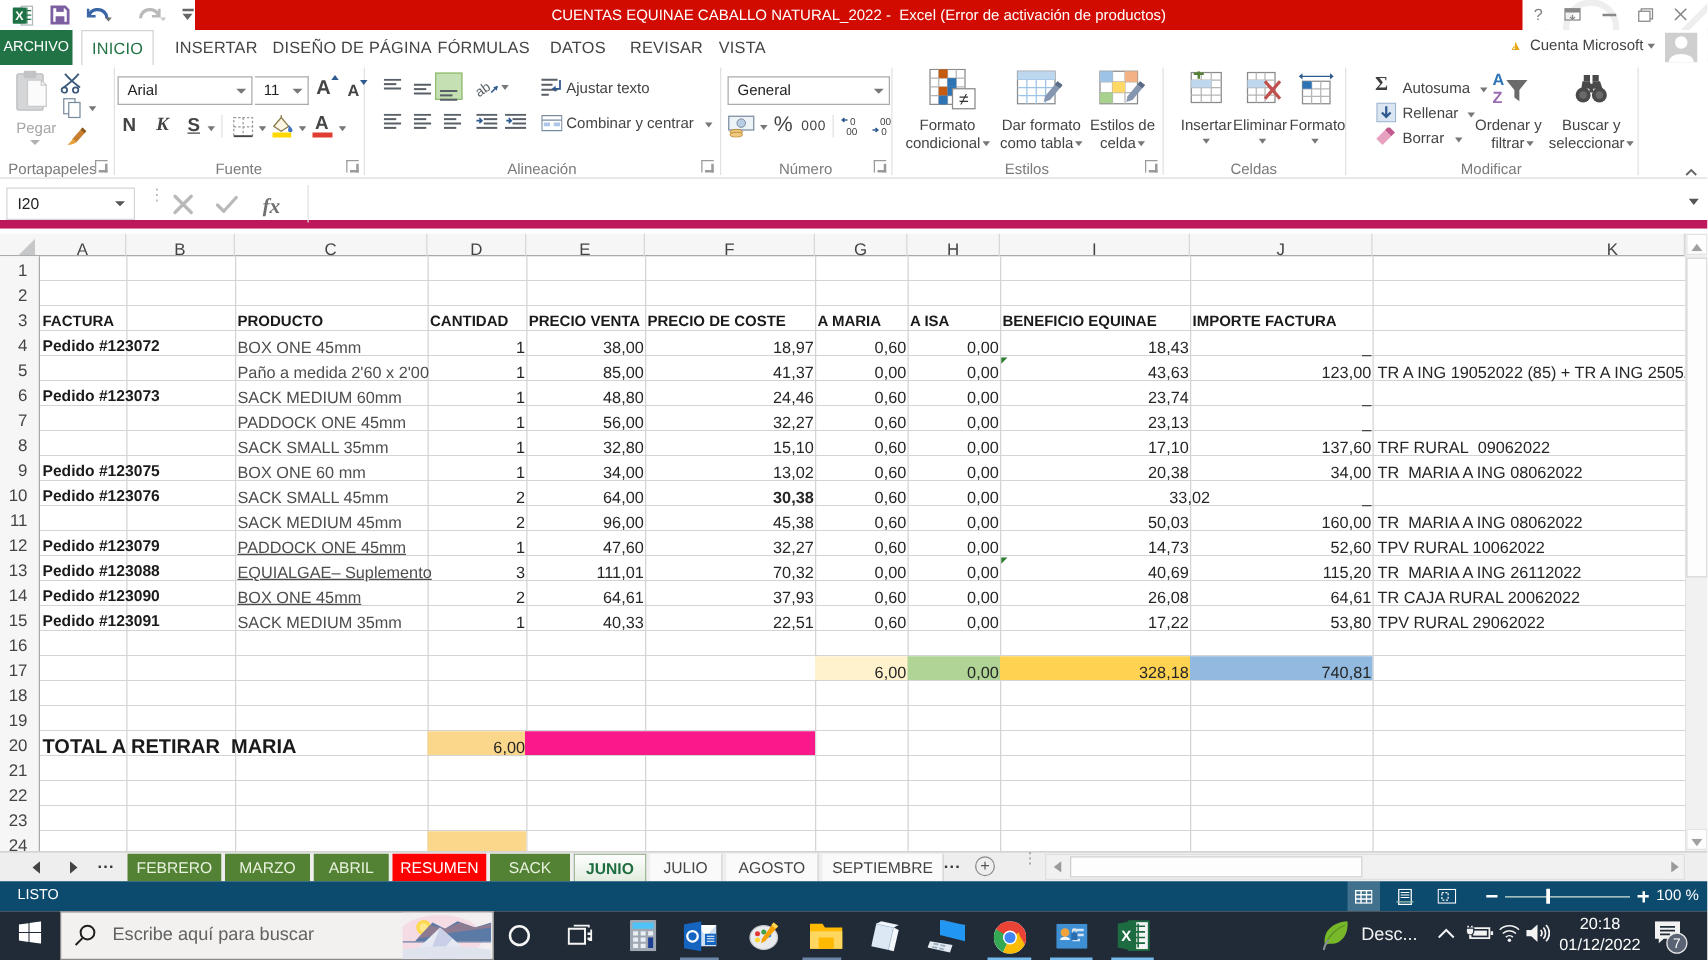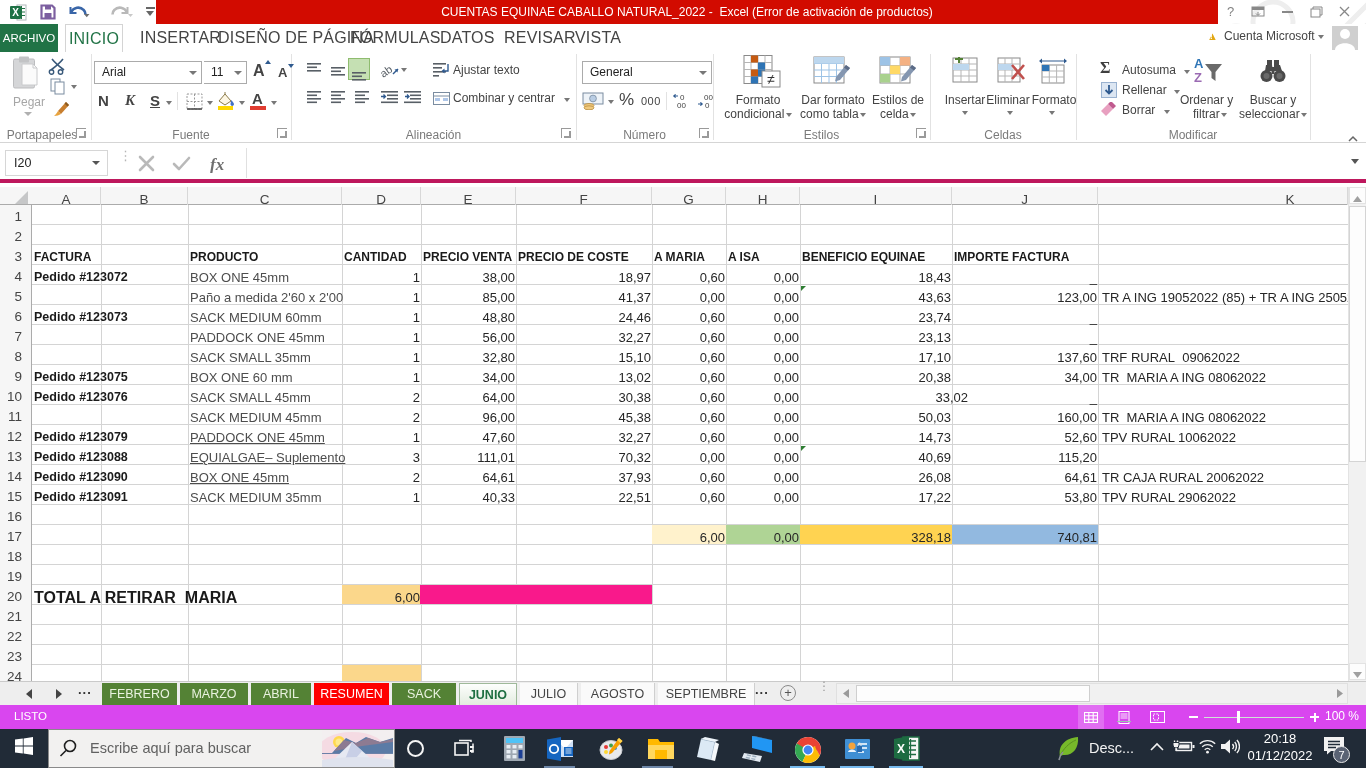--- a/index.html
+++ b/index.html
@@ -7,37 +7,37 @@
 #app{position:relative;width:1366px;height:768px;background:#fff;}
 
 
 #titlebar{left:0;top:0;width:1366px;height:24px;background:#fff;}
 #titlered{left:156px;top:0;width:1062px;height:24px;background:#d20b00;color:#fff;font-size:12px;line-height:24px;text-align:center;}
 #winbtns{right:2px;top:0;height:24px;}
 
 
 #tabrow{left:0;top:24px;width:1366px;height:28px;background:#fff;}
 #archivo{left:0;top:0;width:58px;height:28px;background:#217346;color:#fff;font-size:11.5px;text-align:center;line-height:28px;}
-.rtab{top:0;height:28px;font-size:16px;line-height:28px;color:#444;letter-spacing:0.2px;}
+.rtab{top:0;height:28px;font-size:13px;line-height:28px;color:#444;letter-spacing:0.2px;}
 #inicio{left:65px;width:58px;background:#fff;border:1px solid #d4d4d4;border-bottom:none;color:#217346;text-align:center;}
 #acct{top:5px;right:42px;color:#444;font-size:12px;}
 
 
 #ribbon{left:0;top:52px;width:1366px;height:91px;background:#fff;border-bottom:1px solid #d5d5d5;}
 .gsep{top:2px;width:1px;height:86px;background:#e2e2e2;}
 .glabel{top:76px;font-size:12px;color:#7a7a7a;text-align:center;}
 .glaunch{top:76px;width:10px;height:10px;border-top:1px solid #9a9a9a;border-left:1px solid #9a9a9a;}
 .glaunch:after{content:"";position:absolute;right:0px;bottom:0px;width:5px;height:5px;border-right:2px solid #9a9a9a;border-bottom:2px solid #9a9a9a;}
 .rbtxt{font-size:12px;color:#444;white-space:nowrap;}
 .combo{border:1px solid #ababab;background:#fff;font-size:12px;color:#222;}
 .cdd{position:absolute;right:4px;top:50%;margin-top:-2px;width:0;height:0;border-left:4px solid transparent;border-right:4px solid transparent;border-top:4px solid #777;}
 .mini-dd{display:inline-block;width:0;height:0;border-left:3.5px solid transparent;border-right:3.5px solid transparent;border-top:4px solid #777;vertical-align:middle;}
 
 
-#fbar{left:0;top:143px;width:1366px;height:40px;background:#fff;border-bottom:4px solid #be185d;}
+#fbar{left:0;top:143px;width:1366px;height:40px;background:#fff;border-bottom:7px solid #be185d;}
 #namebox{left:5px;top:7px;width:103px;height:26px;border:1px solid #d6d6d6;font-size:12.5px;color:#222;line-height:24px;padding-left:8px;}
 
 
 #gridwrap{left:0;top:183px;width:1366px;height:498px;background:#fff;}
 #colhdr{left:0;top:4px;width:1348px;height:18px;background:#f6f6f6;border-bottom:1px solid #ababab;}
 .ch{top:0;height:18px;font-size:13.5px;color:#444;text-align:center;line-height:25px;border-right:1px solid #d8d8d8;}
 #rowhdrs{left:0;top:22px;width:32px;height:476px;background:#f6f6f6;border-right:1px solid #ababab;}
 .rh{left:0;width:22px;height:20px;font-size:13.5px;color:#444;text-align:right;line-height:24px;}
 #cells{left:32px;top:22px;width:1316px;height:476px;
  background-image:repeating-linear-gradient(to bottom,transparent 0px,transparent 19px,#d4d4d4 19px,#d4d4d4 20px);}
@@ -53,21 +53,21 @@
 
 
 #vsb{left:1348px;top:4px;width:18px;height:494px;background:#f1f1f1;border-left:1px solid #e3e3e3;}
 
 
 #sheetbar{left:0;top:681px;width:1366px;height:24px;background:#eeeeee;border-top:1px solid #cacaca;}
 .stab{top:1px;height:22px;font-size:12.5px;line-height:22px;text-align:center;}
 .stg{background:#548235;color:#e9f2df;}
 
 
-#statusbar{left:0;top:705px;width:1366px;height:24px;background:#d946ef;color:#fff;}
+#statusbar{left:0;top:705px;width:1366px;height:24px;background:#0c4a6e;color:#fff;}
 
 
 #taskbar{left:0;top:729px;width:1366px;height:39px;background:#212b37;}
 #searchbox{left:48px;top:729px;width:347px;height:39px;background:#f2f1f0;border:1px solid #8a8a8a;}
 </style></head>
 <body>
 <div id="app">
 
   <div id="titlebar" class="abs">
     <svg class="abs" style="left:10px;top:4px" width="17" height="17" viewBox="0 0 17 17">
@@ -531,21 +531,21 @@
 <div class="abs cell num" style="left:484px;top:160px;width:136px;">13,02</div>
 <div class="abs cell num" style="left:620px;top:160px;width:74px;">0,60</div>
 <div class="abs cell num" style="left:694px;top:160px;width:74px;">0,00</div>
 <div class="abs cell num" style="left:768px;top:160px;width:152px;">20,38</div>
 <div class="abs cell num" style="left:920px;top:160px;width:146px;">34,00</div>
 <div class="abs cell knote" style="left:1066px;top:160px;width:250px;padding-left:4px">TR&nbsp; MARIA A ING 08062022</div>
 <div class="abs cell pedido" style="left:0px;top:180px;width:69px;padding-left:2px;width:150px">Pedido #123076</div>
 <div class="abs cell prod" style="left:156px;top:180px;width:154px;padding-left:2px;">SACK SMALL 45mm</div>
 <div class="abs cell num" style="left:310px;top:180px;width:79px;">2</div>
 <div class="abs cell num" style="left:389px;top:180px;width:95px;">64,00</div>
-<div class="abs cell num" style="left:484px;top:180px;width:136px;">30,38</div>
+<div class="abs cell num" style="left:484px;top:180px;width:136px;font-weight:bold;">30,38</div>
 <div class="abs cell num" style="left:620px;top:180px;width:74px;">0,60</div>
 <div class="abs cell num" style="left:694px;top:180px;width:74px;">0,00</div>
 <div class="abs cell num" style="left:768px;top:180px;width:152px;margin-left:17px;">33,02</div>
 <div class="abs cell num" style="left:920px;top:180px;width:146px;">_</div>
 <div class="abs cell prod" style="left:156px;top:200px;width:154px;padding-left:2px;">SACK MEDIUM 45mm</div>
 <div class="abs cell num" style="left:310px;top:200px;width:79px;">2</div>
 <div class="abs cell num" style="left:389px;top:200px;width:95px;">96,00</div>
 <div class="abs cell num" style="left:484px;top:200px;width:136px;">45,38</div>
 <div class="abs cell num" style="left:620px;top:200px;width:74px;">0,60</div>
 <div class="abs cell num" style="left:694px;top:200px;width:74px;">0,00</div>
@@ -564,20 +564,21 @@
 <div class="abs cell knote" style="left:1066px;top:220px;width:250px;padding-left:4px">TPV RURAL 10062022</div>
 <div class="abs cell pedido" style="left:0px;top:240px;width:69px;padding-left:2px;width:150px">Pedido #123088</div>
 <div class="abs cell prod" style="left:156px;top:240px;width:154px;padding-left:2px;text-decoration:underline;">EQUIALGAE– Suplemento</div>
 <div class="abs cell num" style="left:310px;top:240px;width:79px;">3</div>
 <div class="abs cell num" style="left:389px;top:240px;width:95px;">111,01</div>
 <div class="abs cell num" style="left:484px;top:240px;width:136px;">70,32</div>
 <div class="abs cell num" style="left:620px;top:240px;width:74px;">0,00</div>
 <div class="abs cell num" style="left:694px;top:240px;width:74px;">0,00</div>
 <div class="abs cell num" style="left:768px;top:240px;width:152px;">40,69</div>
 <div class="abs cell num" style="left:920px;top:240px;width:146px;">115,20</div>
+<div class="abs cell knote" style="left:1066px;top:240px;width:250px;padding-left:4px">TR&nbsp; MARIA A ING 26112022</div>
 <div class="abs cell pedido" style="left:0px;top:260px;width:69px;padding-left:2px;width:150px">Pedido #123090</div>
 <div class="abs cell prod" style="left:156px;top:260px;width:154px;padding-left:2px;text-decoration:underline;">BOX ONE 45mm</div>
 <div class="abs cell num" style="left:310px;top:260px;width:79px;">2</div>
 <div class="abs cell num" style="left:389px;top:260px;width:95px;">64,61</div>
 <div class="abs cell num" style="left:484px;top:260px;width:136px;">37,93</div>
 <div class="abs cell num" style="left:620px;top:260px;width:74px;">0,60</div>
 <div class="abs cell num" style="left:694px;top:260px;width:74px;">0,00</div>
 <div class="abs cell num" style="left:768px;top:260px;width:152px;">26,08</div>
 <div class="abs cell num" style="left:920px;top:260px;width:146px;">64,61</div>
 <div class="abs cell knote" style="left:1066px;top:260px;width:250px;padding-left:4px">TR CAJA RURAL 20062022</div>

